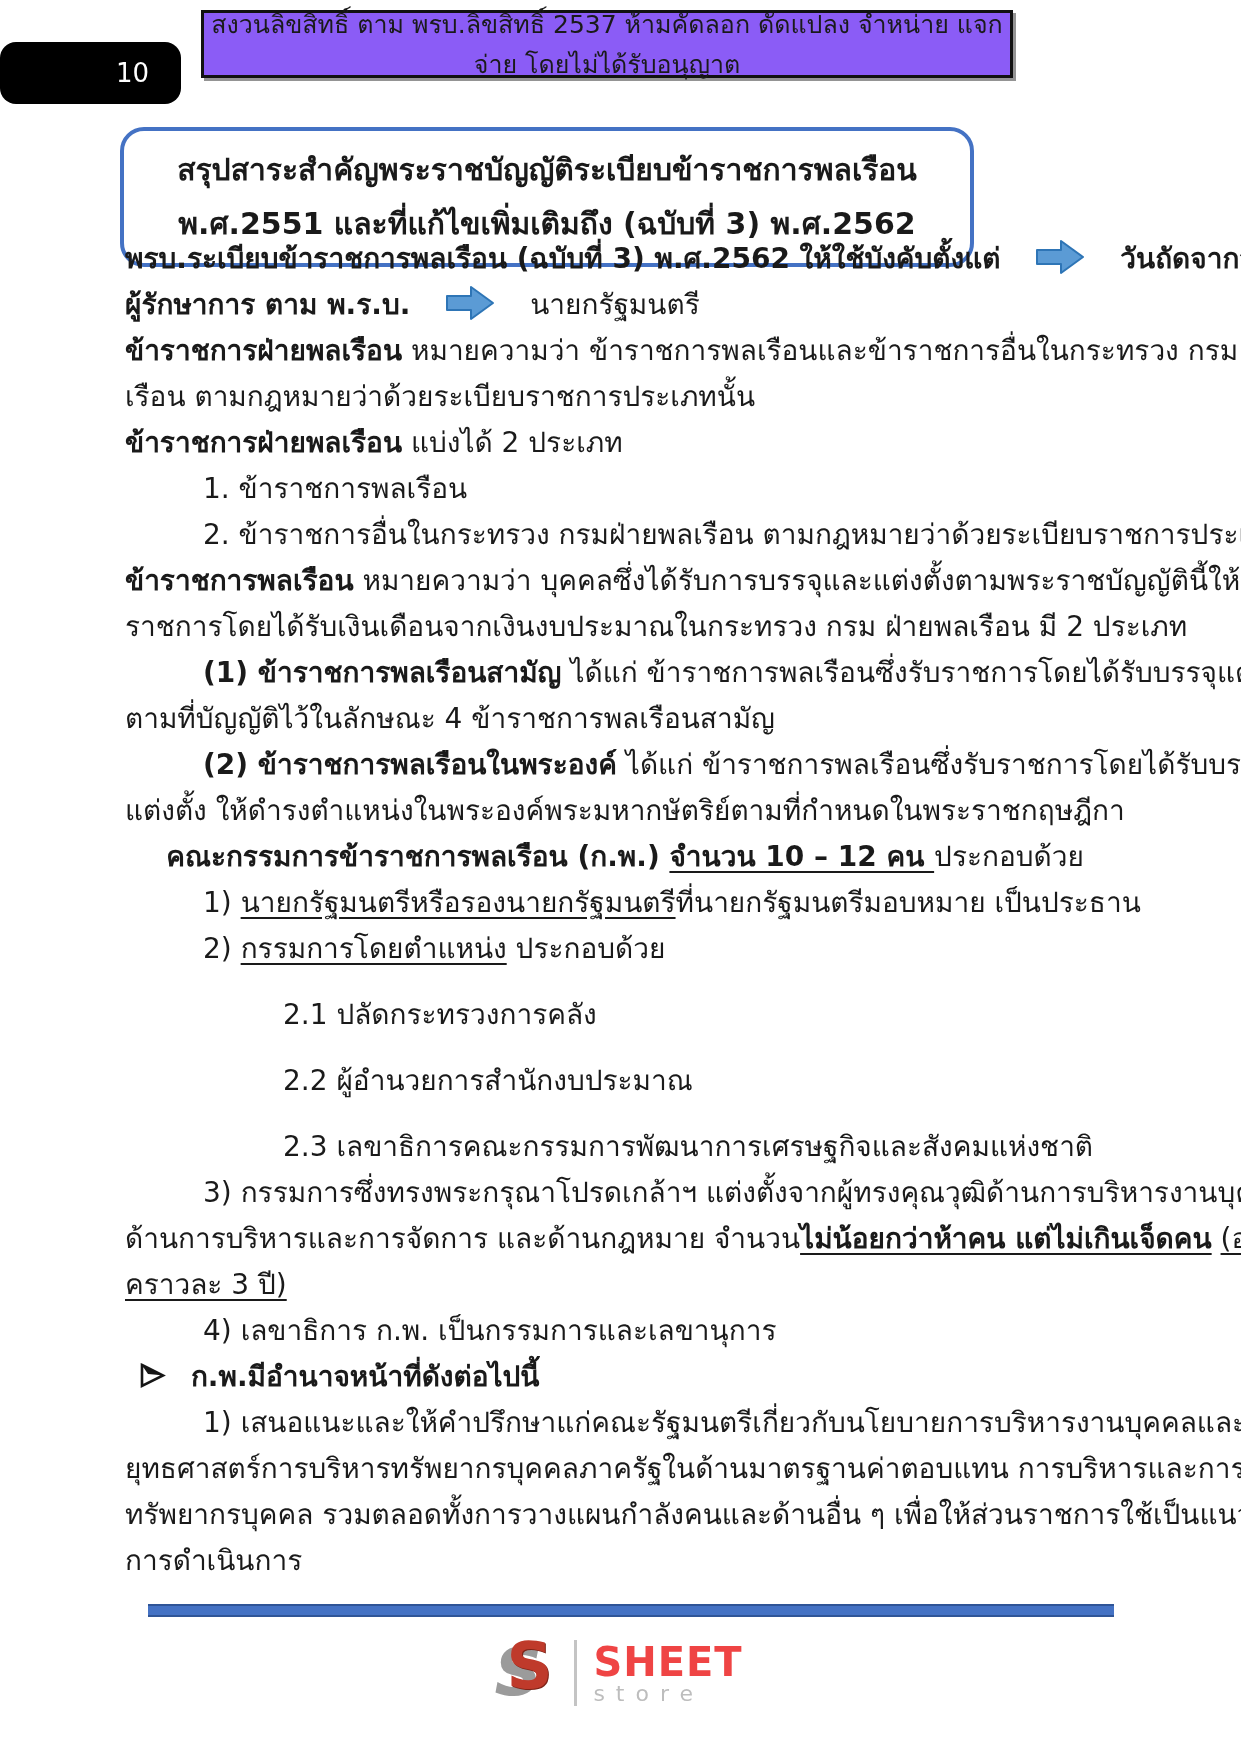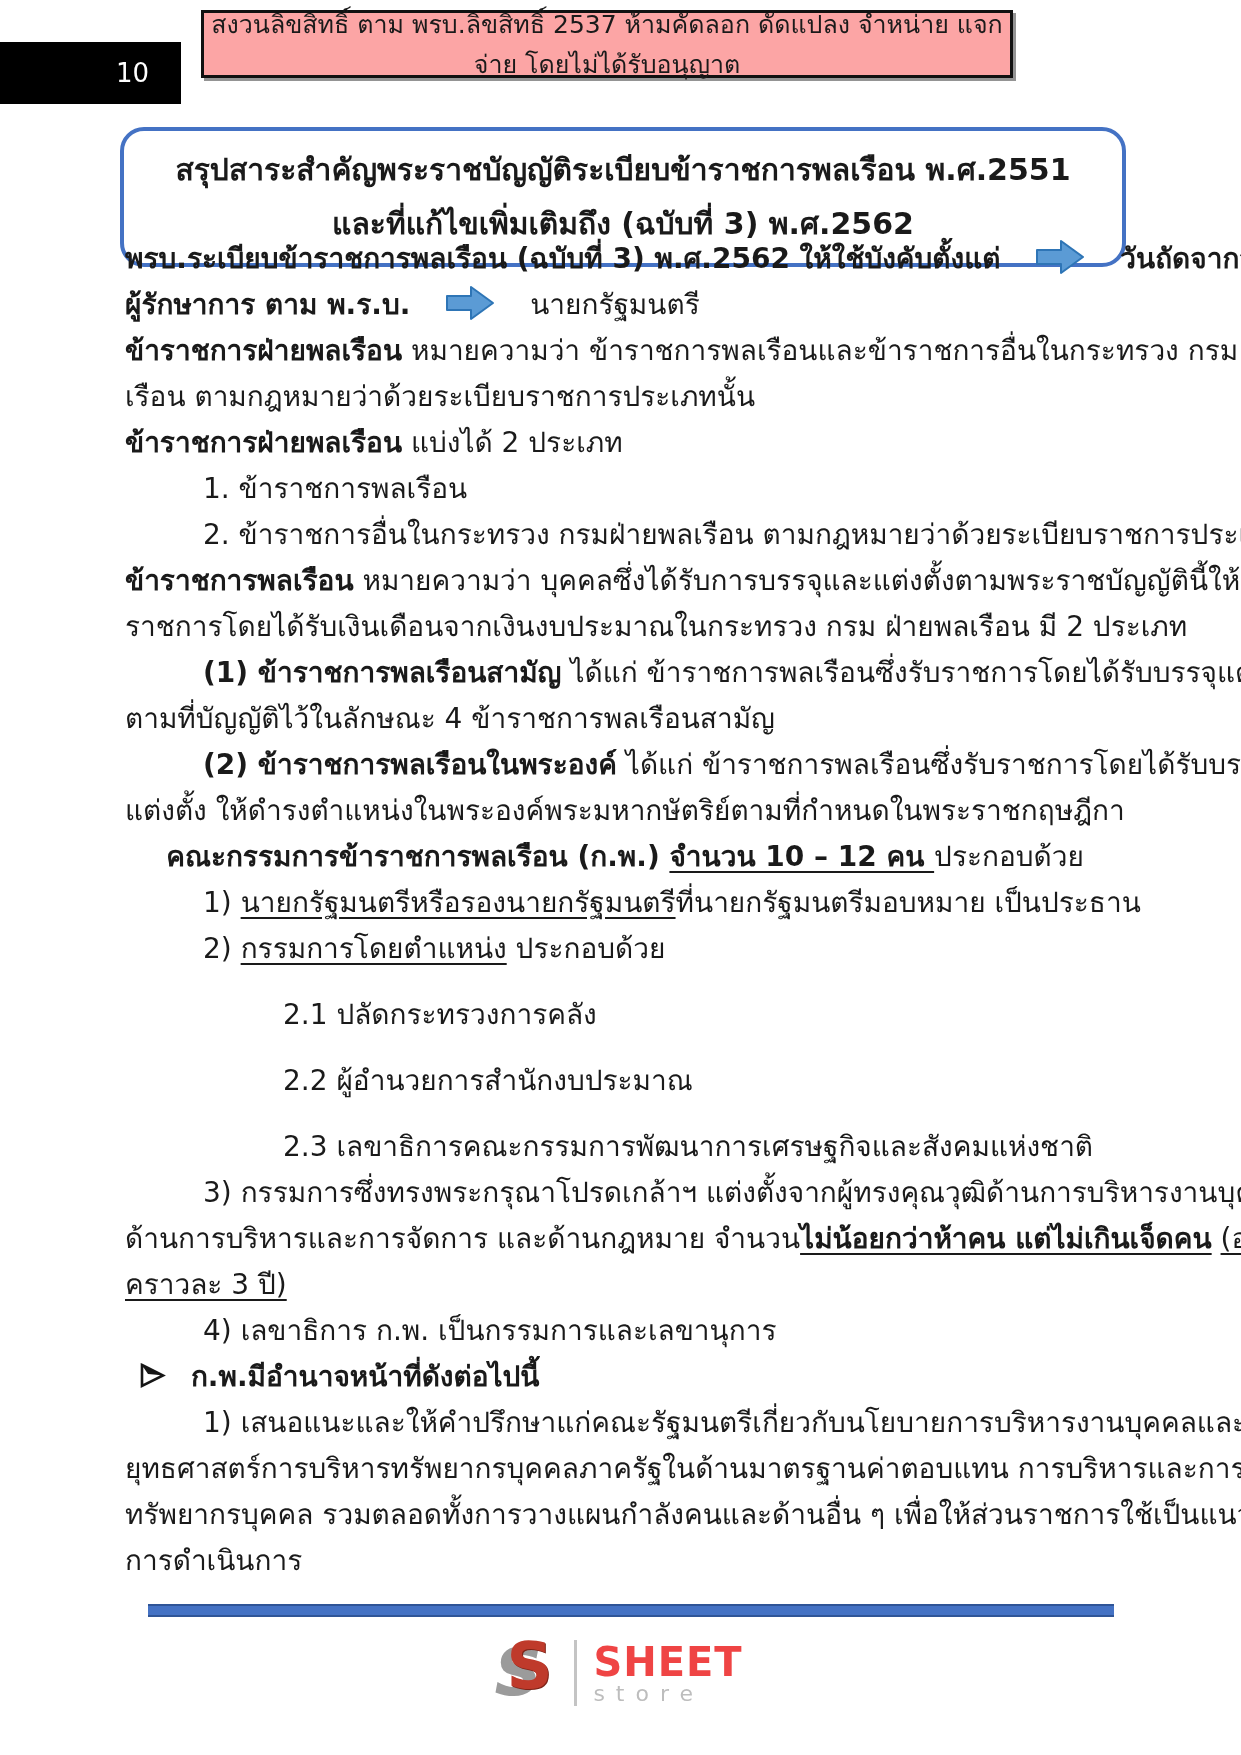--- a/index.html
+++ b/index.html
@@ -7,33 +7,33 @@
     position:relative; width:1241px; height:1755px; margin:0 auto;
     background:#ffffff; overflow:hidden;
     font-family:"DejaVu Sans", sans-serif; color:#1a1a1a;
   }
 
   
   .pagenum-box {
     position:absolute; left:0; top:42px; width:181px; height:62px;
     background:#000; color:#fff; box-sizing:border-box;
     display:flex; align-items:center; justify-content:flex-end;
-    padding-right:32px; font-size:26px;
+    padding-right:32px; font-size:26px;border-radius:16px;
   }
   .copyright-box {
     position:absolute; left:201px; top:10px; width:812px; height:68px;
     border:3px solid #111; box-shadow:3px 3px 0 rgba(60,60,60,.55);
-    box-sizing:border-box; background:#fca5a5;
+    box-sizing:border-box; background:#8b5cf6;
     display:flex; align-items:center; justify-content:center;
     font-size:25px; text-align:center;
   }
 
   
   .title-box {
-    position:absolute; left:120px; top:127px; width:1006px; min-height:104px;
+    position:absolute; left:120px; top:127px; width:854px; min-height:104px;
     border:4px solid #4472C4; border-radius:24px; box-sizing:border-box;
     padding:12px 34px; display:flex; align-items:flex-end; justify-content:center;
   }
   .title-box .title-text {
     font-weight:bold; font-size:30px; line-height:54px; text-align:center;
   }
 
   
   .body-text {
     position:absolute; left:125px; top:236px; width:1000px;

